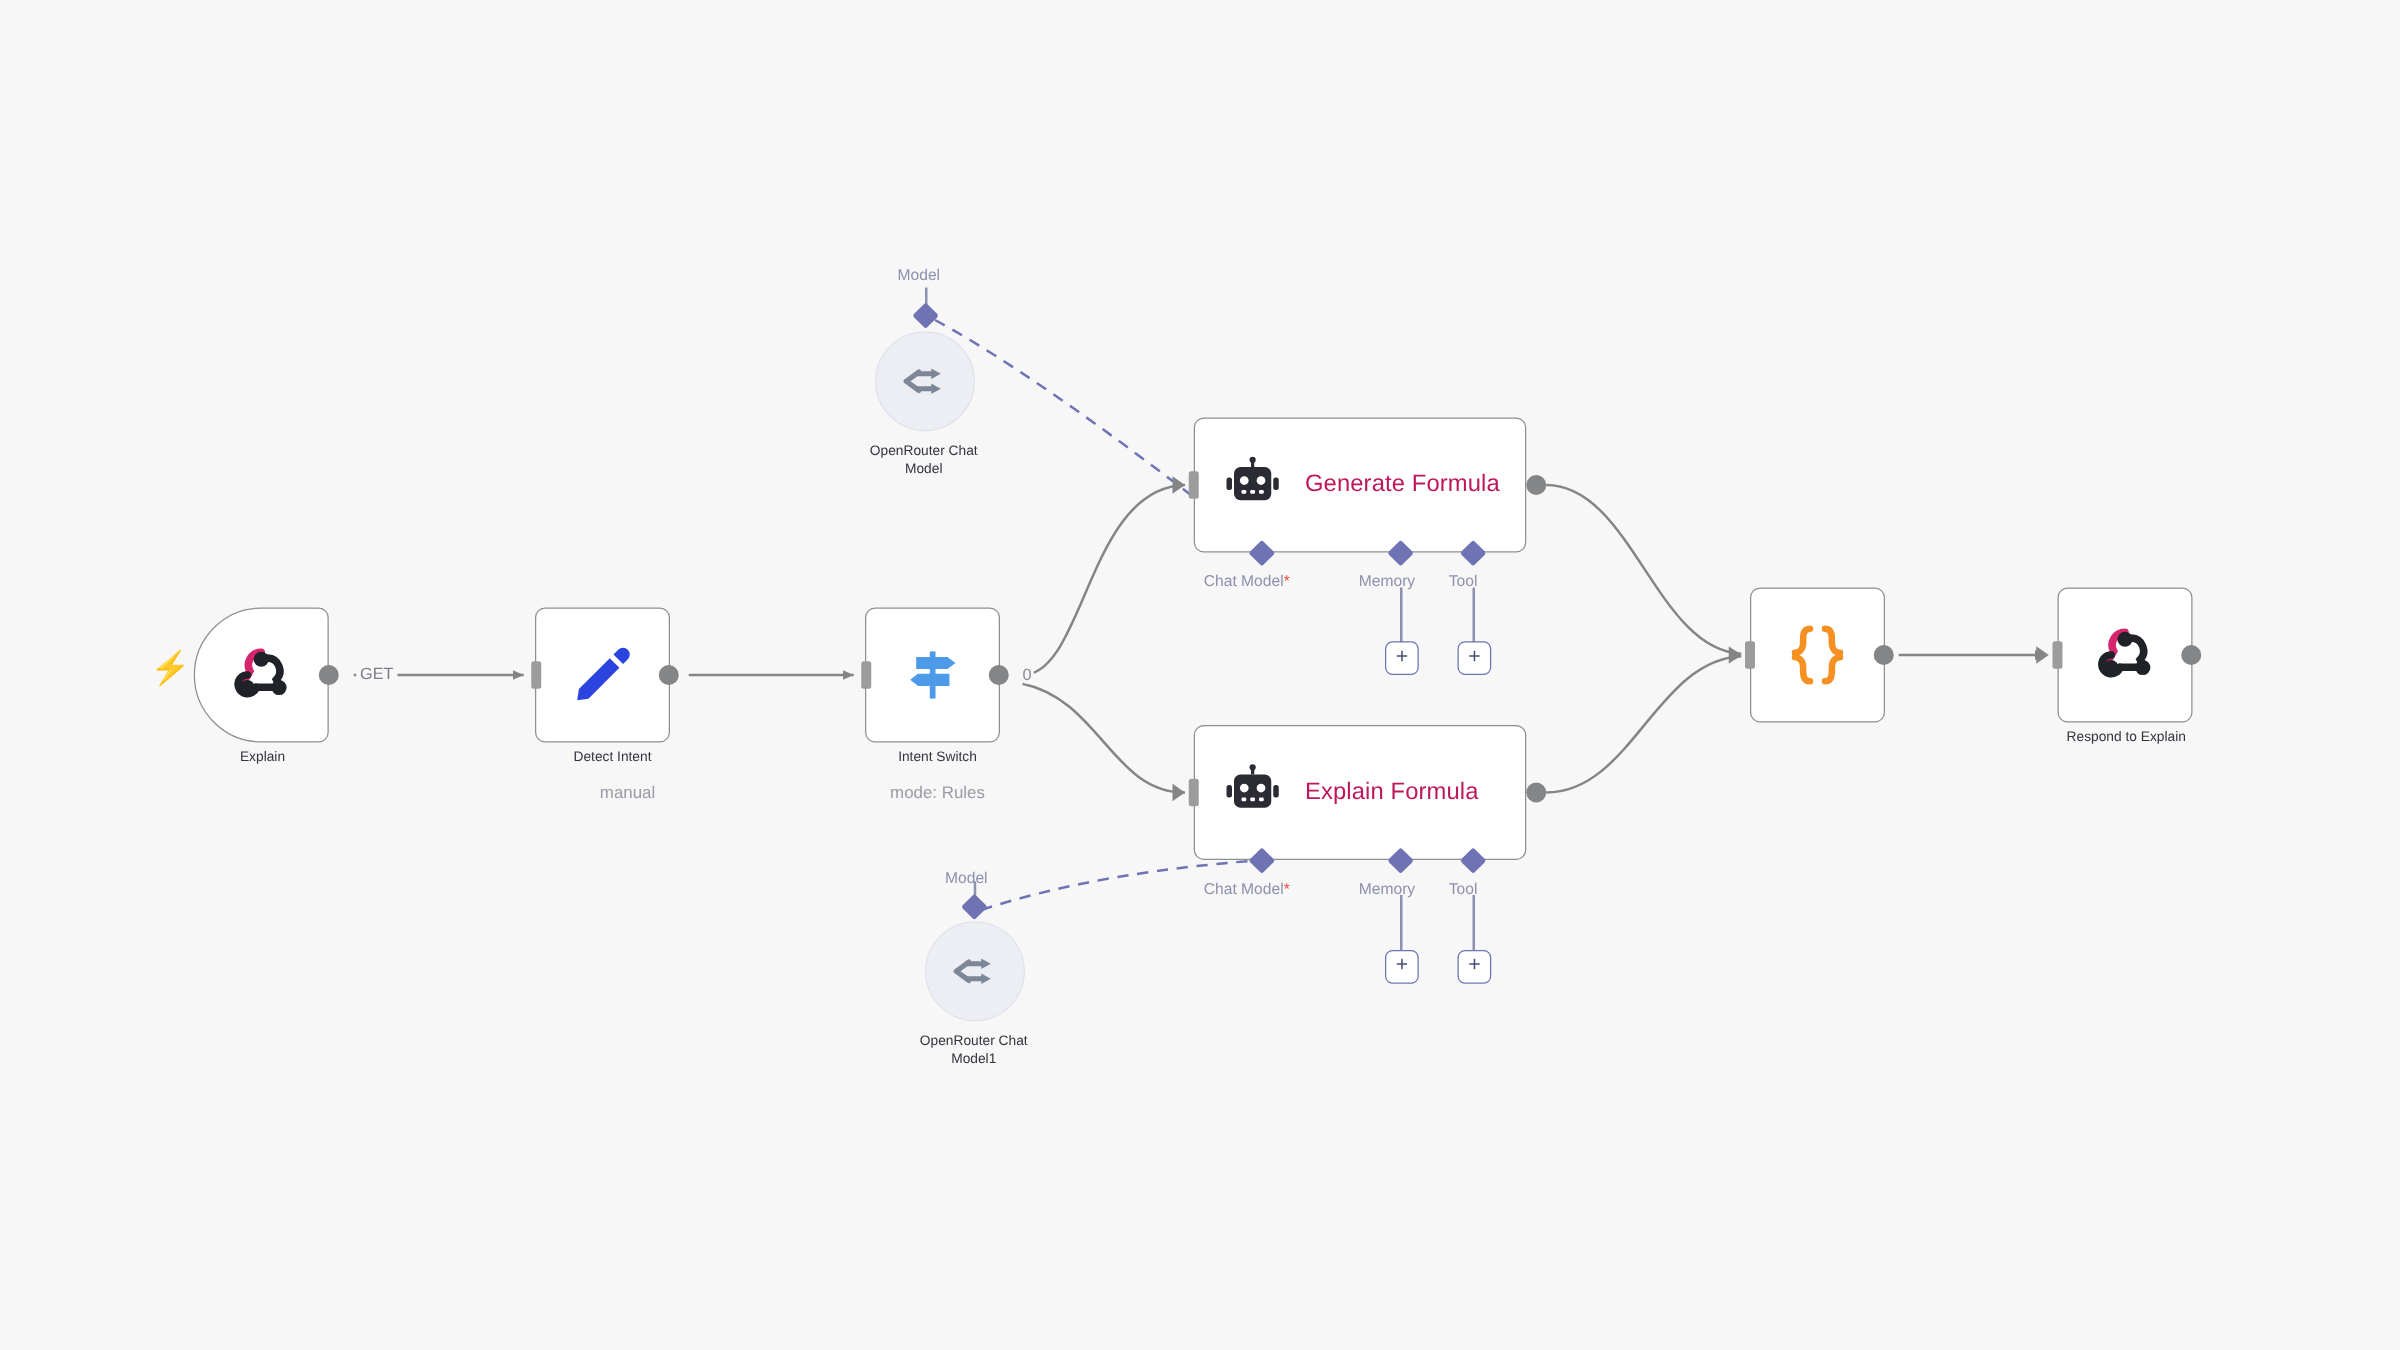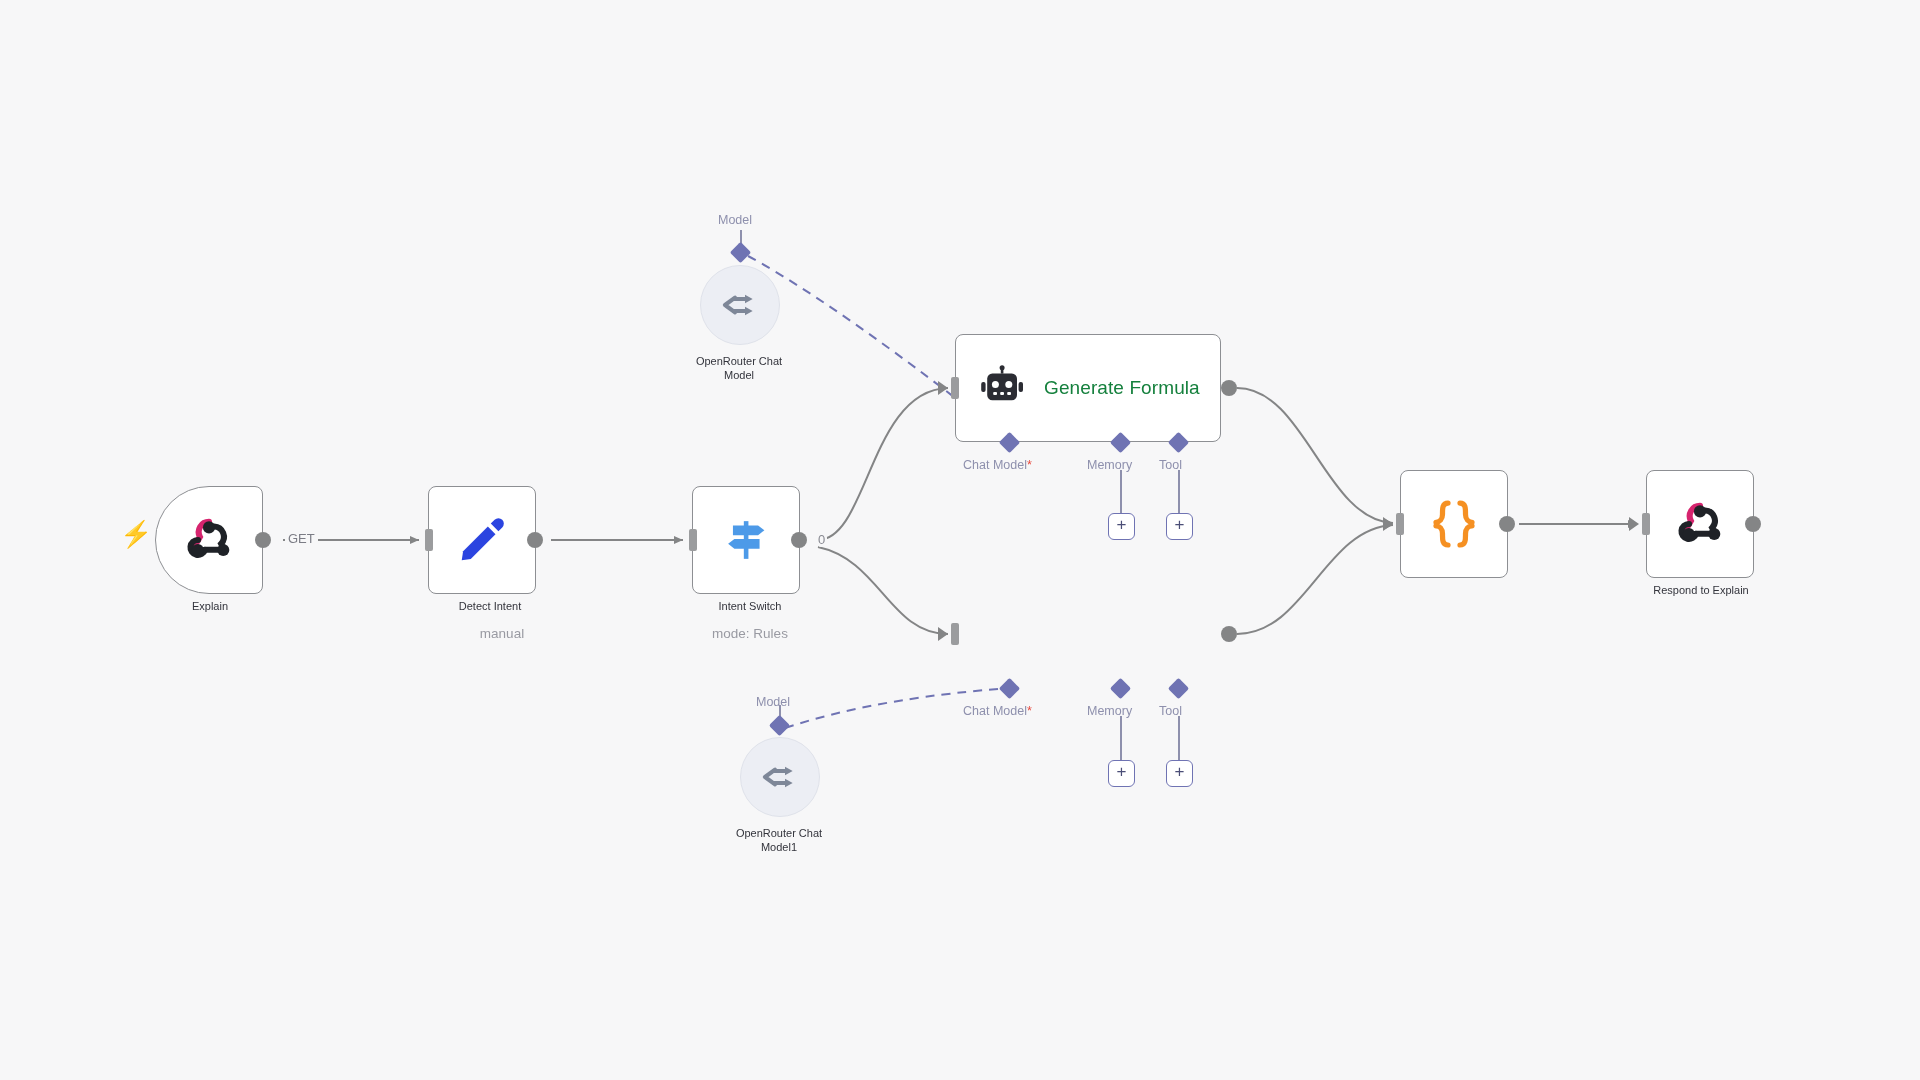--- a/index.html
+++ b/index.html
@@ -49,21 +49,21 @@
     border-bottom-left-radius: 54px;
   }
   .node.wide {
     width: 266px;
     height: 108px;
     padding-left: 22px;
     gap: 18px;
   }
   .node-title-inside {
     font-size: 19px;
-    color: #15803d;
+    color: #be185d;
     line-height: 1.22;
     letter-spacing: .1px;
   }
 
   .node-label {
     position: absolute;
     text-align: center;
     font-size: 11px;
     color: #33343c;
     line-height: 1.25;
@@ -294,20 +294,35 @@
   <div class="stem" style="left:1120px; top:470px; height:45px;"></div>
   <div class="plus-btn" style="left:1108px; top:513px;">+</div>
 
   <div class="diamond" style="left:1171px; top:435px;"></div>
   <div class="sub-label" style="left:1159px; top:458px;">Tool</div>
   <div class="stem" style="left:1178px; top:470px; height:45px;"></div>
   <div class="plus-btn" style="left:1166px; top:513px;">+</div>
 
   <div class="arrow-in" style="left:938px; top:627px;"></div>
   <div class="port-in" style="left:951px; top:623px;"></div>
+  <div class="node wide" style="left:955px; top:580px;">
+    <svg class="icon" width="48" height="48" viewBox="0 0 24 24">
+      <rect x="11.4" y="2.2" width="1.3" height="2.6" fill="#2b2c33"></rect>
+      <circle cx="12.05" cy="1.9" r="1.25" fill="#2b2c33"></circle>
+      <rect x="4.6" y="4.8" width="14.9" height="13.3" rx="2.6" fill="#2b2c33"></rect>
+      <rect x="1.6" y="9.0" width="2.2" height="5.0" rx="1.0" fill="#2b2c33"></rect>
+      <rect x="20.3" y="9.0" width="2.2" height="5.0" rx="1.0" fill="#2b2c33"></rect>
+      <circle cx="8.7" cy="10.2" r="1.75" fill="#ffffff"></circle>
+      <circle cx="15.4" cy="10.2" r="1.75" fill="#ffffff"></circle>
+      <rect x="7.6" y="14.0" width="1.9" height="1.5" rx="0.5" fill="#ffffff"></rect>
+      <rect x="11.1" y="14.0" width="1.9" height="1.5" rx="0.5" fill="#ffffff"></rect>
+      <rect x="14.6" y="14.0" width="1.9" height="1.5" rx="0.5" fill="#ffffff"></rect>
+    </svg>
+    <div class="node-title-inside">Explain Formula</div>
+  </div>
   <div class="port-out" style="left:1221px; top:626px;"></div>
 
   <div class="diamond" style="left:1002px; top:681px;"></div>
   <div class="sub-label" style="left:963px; top:704px;"><span>Chat Model</span><span class="req">*</span></div>
 
   <div class="diamond" style="left:1113px; top:681px;"></div>
   <div class="sub-label" style="left:1087px; top:704px;">Memory</div>
   <div class="stem" style="left:1120px; top:716px; height:45px;"></div>
   <div class="plus-btn" style="left:1108px; top:760px;">+</div>
 

